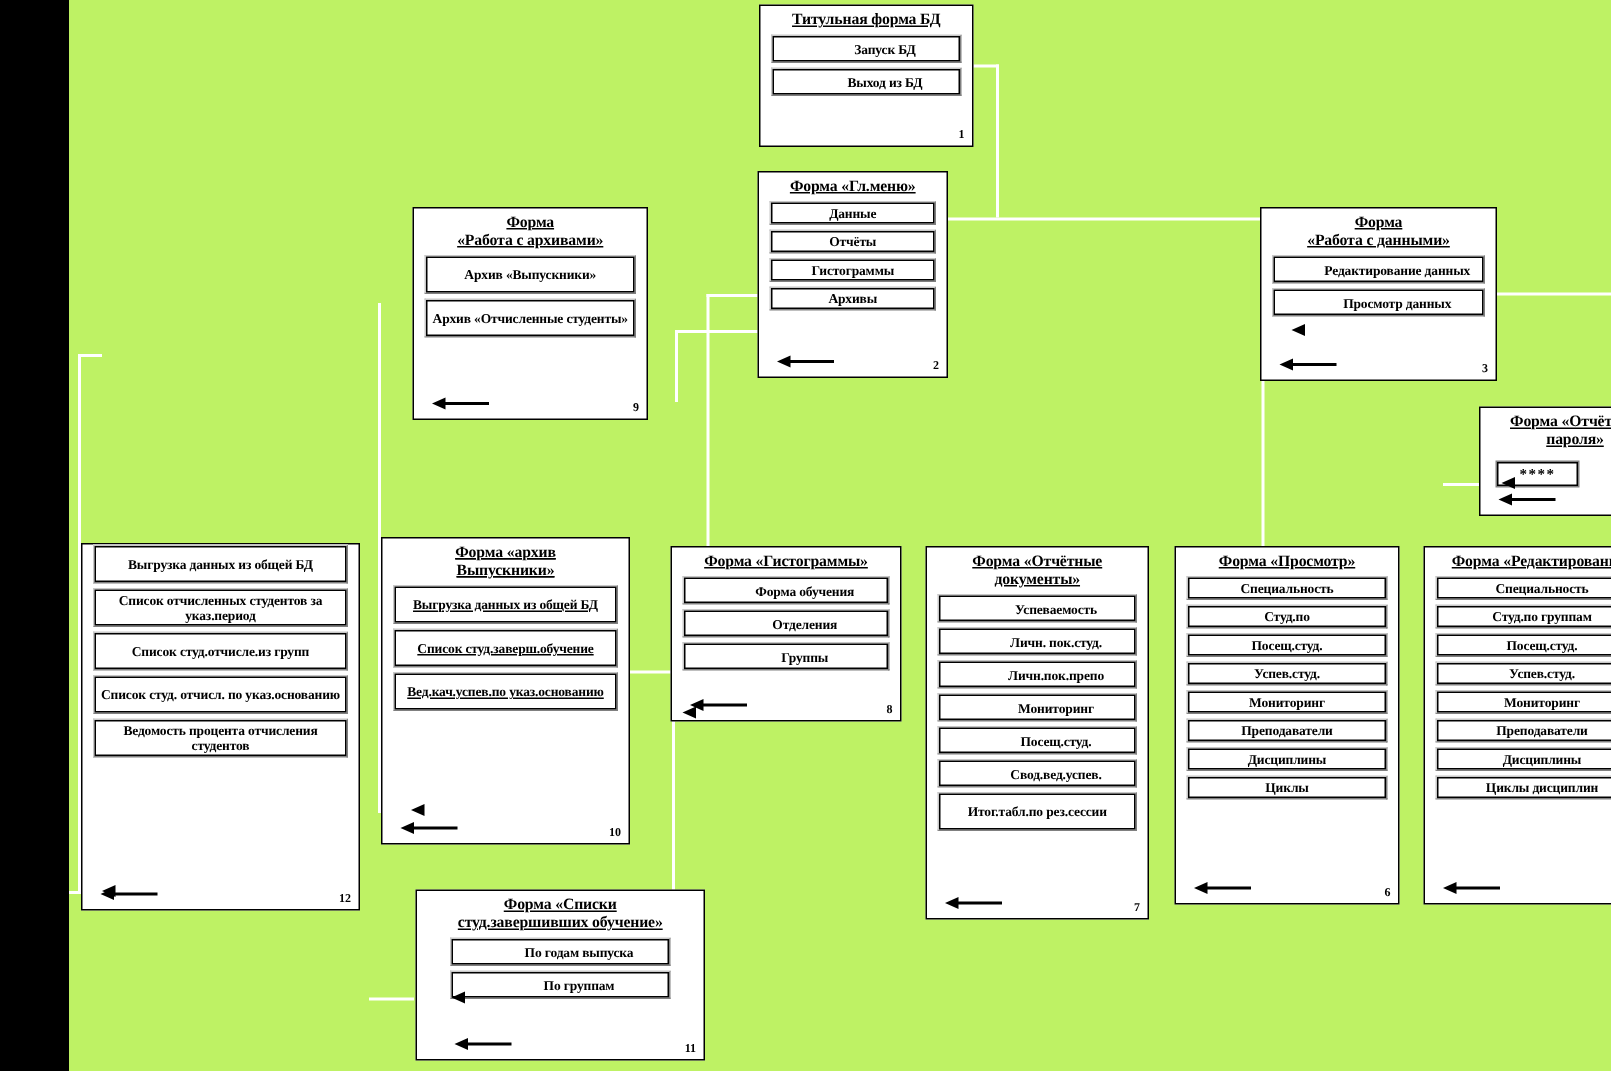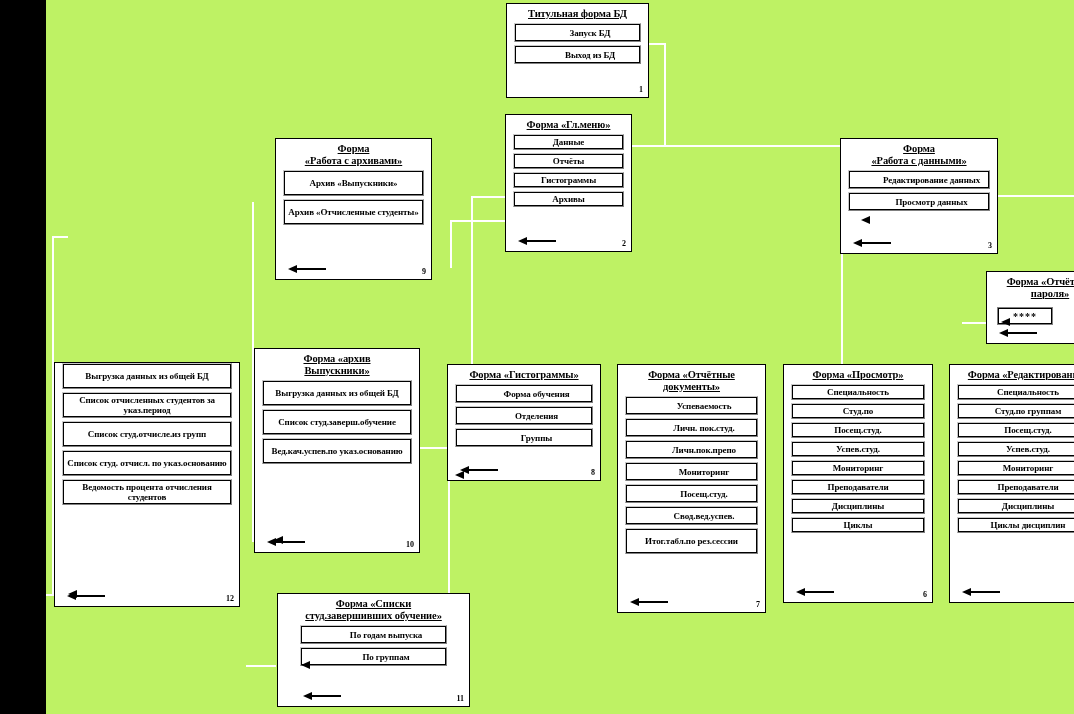--- a/index.html
+++ b/index.html
@@ -271,21 +271,21 @@
     </div>
     <div class="panel-foot">
       <span class="back-arrow">
         <span class="head"></span>
           <span class="shaft"></span>
       </span>
       <span class="panel-num">12</span>
     </div>
   </div>
 
-  <div class="panel" style="left:208px; top:348px; width:166px; height:205px;">
+  <div class="panel" style="left:208px; top:358px; width:166px; height:205px;text-decoration:underline;">
     <div class="panel-title">
       <div>Форма «архив</div>
       <div>Выпускники»</div>
     </div>
     <div class="btn-stack">
       <div class="btn tall">Выгрузка данных из общей БД</div>
       <div class="btn tall">Список студ.заверш.обучение</div>
       <div class="btn tall">Вед.кач.успев.по указ.основанию</div>
     </div>
     <div class="panel-foot">

